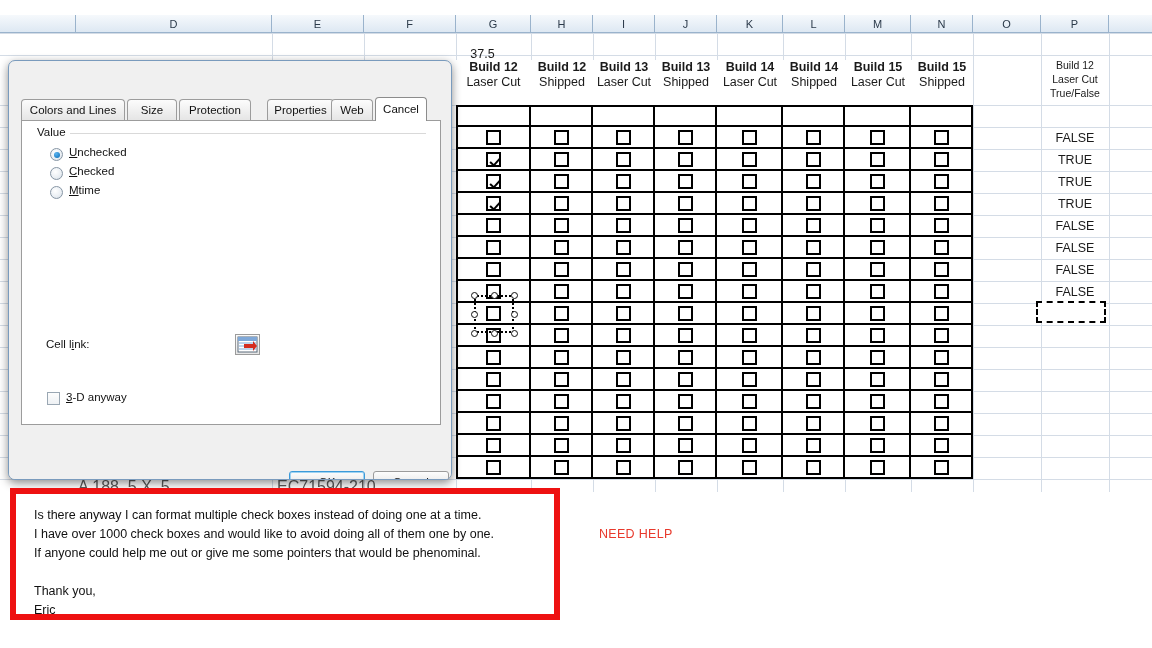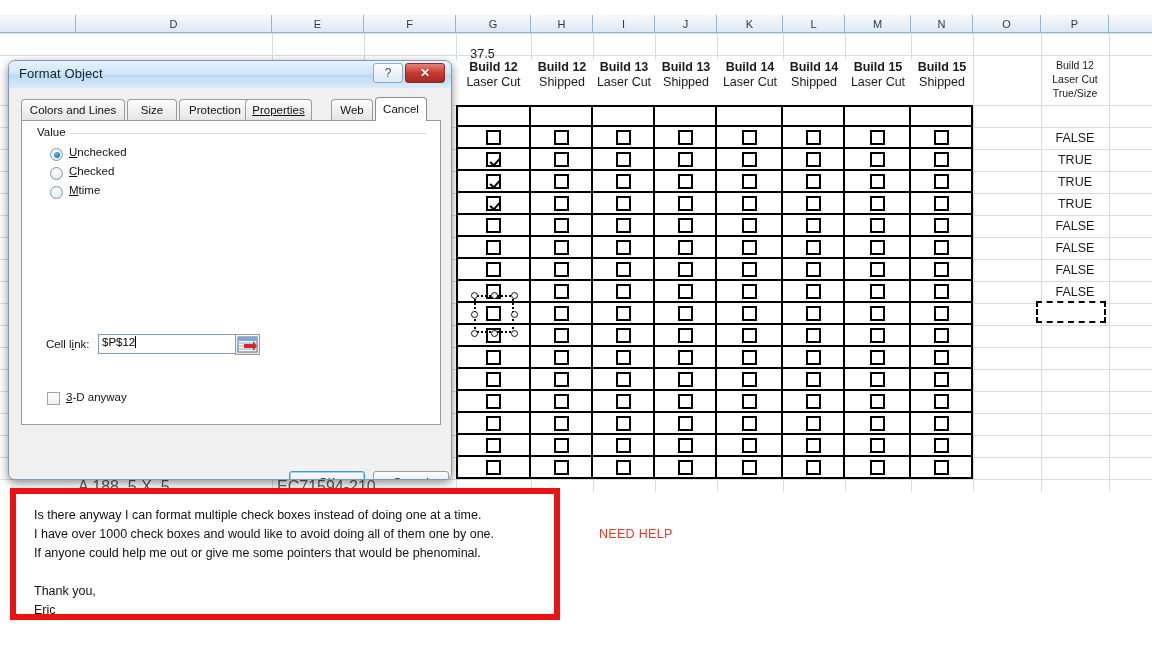--- a/index.html
+++ b/index.html
@@ -504,21 +504,21 @@
       <div class="chk" style="left: 806px; top: 460px;"></div>
       <div class="cbcell" style="left: 845px; top: 457px; width: 66px; height: 22px;"></div>
       <div class="chk" style="left: 870px; top: 460px;"></div>
       <div class="cbcell" style="left: 911px; top: 457px; width: 62px; height: 22px;"></div>
       <div class="chk" style="left: 934px; top: 460px;"></div>
     </div>
   <div id="pcol">
       <div class="pcell small" style="left: 1041px; top: 58px; width: 68px;">
         <div>Build 12</div>
         <div>Laser Cut</div>
-        <div>True/Size</div>
+        <div>True/False</div>
       </div>
       <div class="pcell" style="left: 1041px; width: 68px; top: 131px;">FALSE</div>
       <div class="pcell" style="left: 1041px; width: 68px; top: 153px;">TRUE</div>
       <div class="pcell" style="left: 1041px; width: 68px; top: 175px;">TRUE</div>
       <div class="pcell" style="left: 1041px; width: 68px; top: 197px;">TRUE</div>
       <div class="pcell" style="left: 1041px; width: 68px; top: 219px;">FALSE</div>
       <div class="pcell" style="left: 1041px; width: 68px; top: 241px;">FALSE</div>
       <div class="pcell" style="left: 1041px; width: 68px; top: 263px;">FALSE</div>
       <div class="pcell" style="left: 1041px; width: 68px; top: 285px;">FALSE</div>
     </div>
@@ -538,32 +538,27 @@
       <div class="handle" style="left: 510.5px; top: 291.5px;"></div>
       <div class="handle" style="left: 470.5px; top: 310.5px;"></div>
       <div class="handle" style="left: 510.5px; top: 310.5px;"></div>
       <div class="handle" style="left: 470.5px; top: 329.5px;"></div>
       <div class="handle" style="left: 490.5px; top: 329.5px;"></div>
       <div class="handle" style="left: 510.5px; top: 329.5px;"></div>
     </div>
 </div>
 
 <div id="dlg">
-  <div class="titlebar">
-    <div class="title">Format Object</div>
-    <div class="winbtn btn-help">?</div>
-    <div class="winbtn btn-close">✕</div>
-  </div>
 
   <div class="dlgbody">
     <div class="tabstrip" id="tabstrip">
         <div class="tab" style="left: 0px; width: 104px;"><span>Colors and Lines</span></div>
         <div class="tab" style="left: 106px; width: 50px;"><span>Size</span></div>
         <div class="tab" style="left: 158px; width: 72px;"><span>Protection</span></div>
-        <div class="tab" style="left: 224px; width: 67px; text-decoration: underline;"><span>Properties</span></div>
+        <div class="tab" style="left: 246px; width: 67px;"><span>Properties</span></div>
         <div class="tab" style="left: 310px; width: 42px;"><span>Web</span></div>
         <div class="tab active" style="left: 354px; width: 52px;"><span>Cancel</span></div>
       </div>
 
     <div class="tabpanel">
       <div class="grouplabel">Value</div>
       <div class="grouprule"></div>
       <div id="radios">
           <div class="radio-row" style="top: 25px;">
             <span class="radio on"></span>
@@ -575,23 +570,20 @@
           </div>
           <div class="radio-row" style="top: 63px;">
             <span class="radio"></span>
             <span class="radio-lbl"><span class="u">M</span><span>time</span></span>
           </div>
         </div>
 
       <div class="celllink-lbl">
         <span>Cell l</span><span class="u">i</span><span>nk:</span>
       </div>
-      <div class="celllink-inp">
-        <span>$P$12</span><span style="display:inline-block;width:1px;height:12px;background:#000;vertical-align:-2px;"></span>
-      </div>
       <div class="pickbtn">
         <svg width="23" height="19" viewBox="0 0 23 19">
           <rect x="2" y="2" width="19" height="15" fill="#ffffff" stroke="#5b6b7b" stroke-width="1"></rect>
           <rect x="2" y="2" width="19" height="4" fill="#7fa8d8"></rect>
           <path d="M3 8 H20 M3 11 H20 M3 14 H20" stroke="#7fa8d8" stroke-width="1.1"></path>
           <path d="M8 9 H17 L17 6 L21 11 L17 16 L17 13 H8 Z" fill="#d42b1f"></path>
         </svg>
       </div>
 
       <div class="shading-row">

